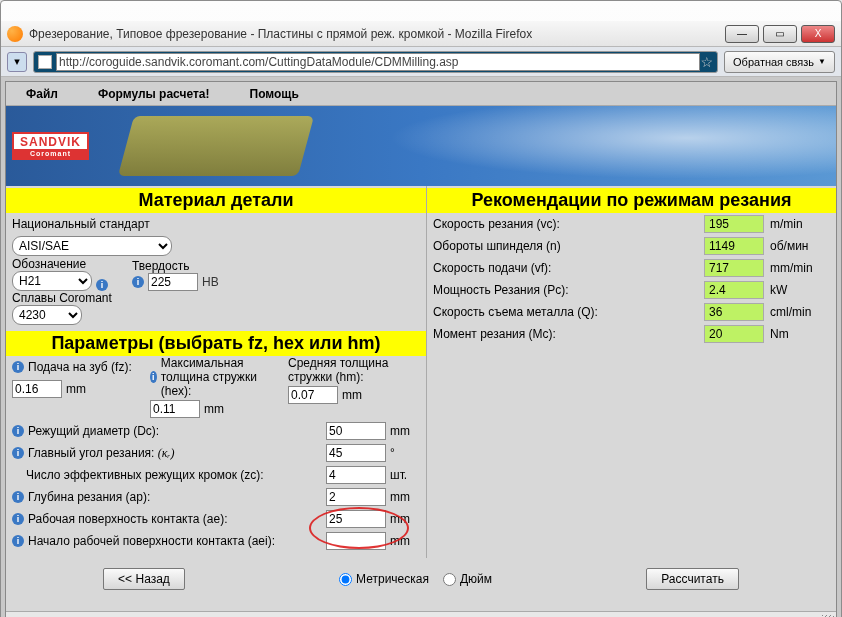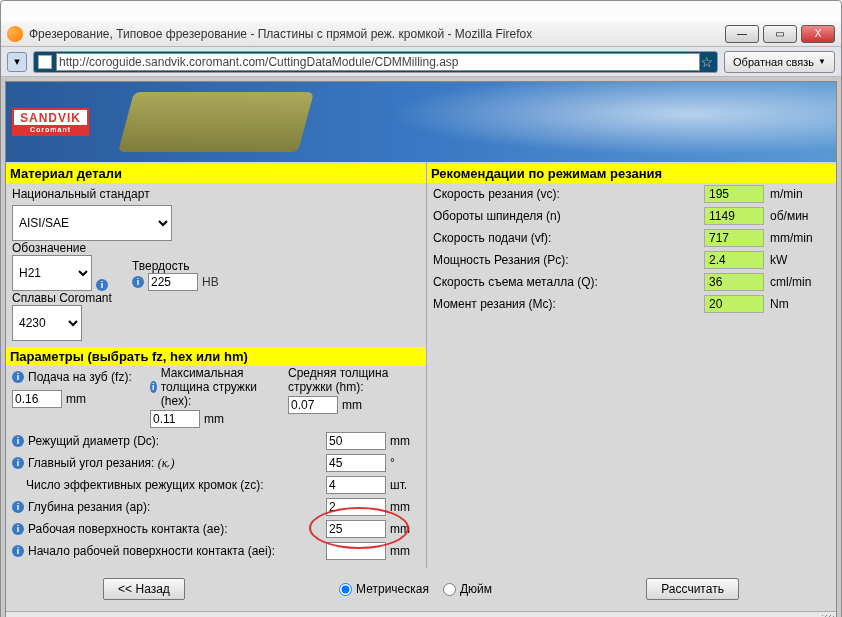--- a/index.html
+++ b/index.html
@@ -34,26 +34,26 @@
     .banner-logo { margin-left:6px; background:#fff; border:2px solid #d33; padding:1px 6px; font-weight:bold; color:#d33; font-size:12px; letter-spacing:1px; }
     .banner-logo small { display:block; background:#d33; color:#fff; font-size:7px; text-align:center; margin:0 -6px -1px; padding:1px 0; }
     .banner-sheen { position:absolute; right:0; top:0; bottom:0; width:60%; background:radial-gradient(ellipse at 70% 40%, rgba(255,255,255,0.6), rgba(255,255,255,0) 60%); }
     .banner-drill { position:absolute; left:120px; top:10px; width:180px; height:60px; background:linear-gradient(#b8b050,#888030); transform:skewX(-15deg); border-radius:6px; opacity:0.9; }
 
     .content { display:flex; }
     .col { padding:2px 6px 6px; }
     .col-left { width:420px; }
     .col-right { flex:1; border-left:1px solid #aaa; }
 
-    .section-header { background:#ffff00; font-weight:bold; font-size:13px; padding:2px 4px; margin:0 -6px; }
+    .section-header { background:#ffff00; font-weight:bold; font-size:18px; padding:2px 4px; margin:0 -6px;text-align:center; }
 
     .field-row { display:flex; align-items:center; min-height:22px; gap:4px; font-size:12px; }
     .info-icon { display:inline-flex; width:12px; height:12px; border-radius:50%; background:#3a78c4; color:#fff; font-size:9px; align-items:center; justify-content:center; font-weight:bold; }
     select, input[type=text] { border:1px solid #888; background:#fff; font-size:12px; height:18px; padding:0 2px; }
-    select { height:36px; }
+    select { height:20px;border-radius:9px; }
 
     .label { color:#000; }
     .dim { color:#333; }
 
     .out-row { display:flex; align-items:center; height:22px; }
     .out-row .label { flex:1; }
     .out-row .val { width:60px; background:#bef264; border:1px solid #aaa; padding:1px 4px; margin-right:6px; text-align:left; }
     .out-row .unit { width:60px; }
 
     .param-grid { display:flex; gap:6px; }
@@ -93,20 +93,25 @@
       <span class="star-icon">☆</span>
     </div>
     <div class="feedback-btn">
       <span>Обратная связь</span>
       <span class="dropdown-arrow">▼</span>
     </div>
   </div>
 
   <div class="viewport">
     <div class="page">
+      <div class="menu-row">
+        <span class="menu-item">Файл</span>
+        <span class="menu-item">Формулы расчета!</span>
+        <span class="menu-item">Помощь</span>
+      </div>
       <div class="banner">
         <div class="banner-logo">
           <span>SANDVIK</span>
           <small>Coromant</small>
         </div>
         <div class="banner-drill"></div>
         <div class="banner-sheen"></div>
       </div>
 
       <div class="content">

